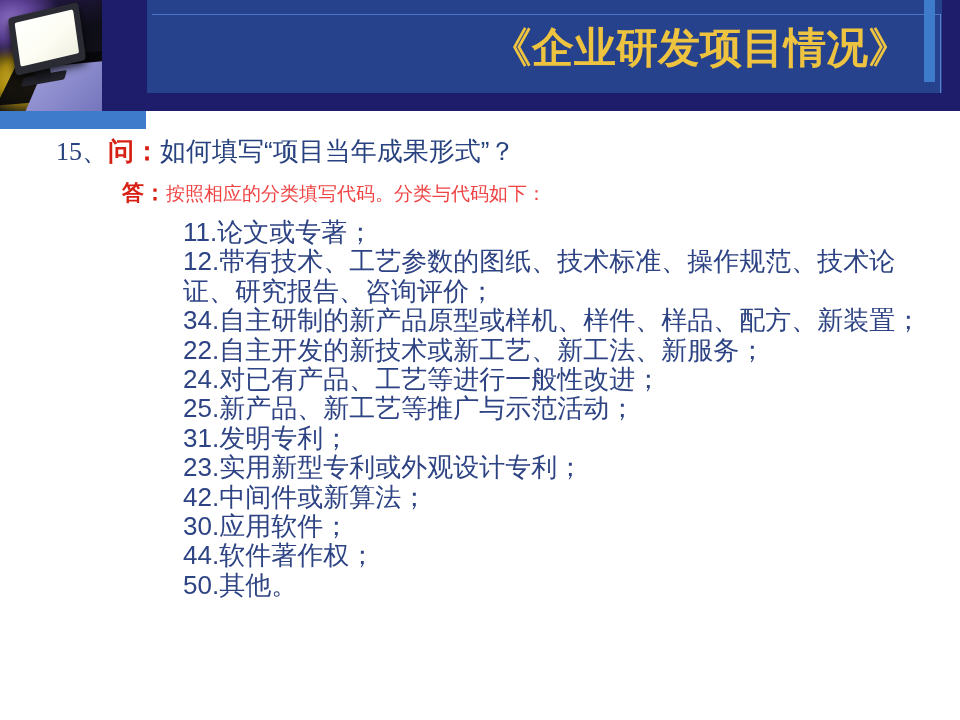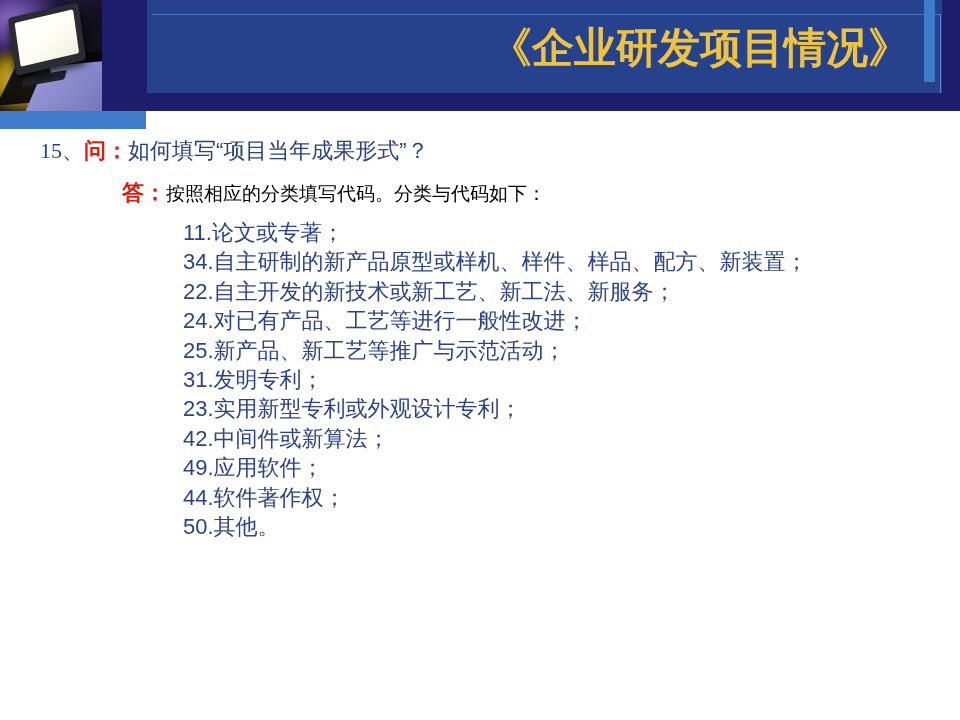--- a/index.html
+++ b/index.html
@@ -175,25 +175,25 @@
   .content {
     position: absolute;
     left: 0;
     top: 128px;
     width: 960px;
     height: 592px;
   }
 
   .q-line {
     position: absolute;
-    left: 40px;
+    left: 56px;
     top: 4px;
     white-space: nowrap;
     font-family: "Liberation Serif", "DejaVu Serif", serif;
-    font-size: 22px;
+    font-size: 26px;
     color: #27427e;
     line-height: 38px;
   }
   .q-num {
     color: #27427e;
     font-family: "Liberation Serif", "DejaVu Serif", serif;
   }
   .tag-red {
     color: #d81f13;
     font-weight: bold;
@@ -206,33 +206,33 @@
 
   .a-line {
     position: absolute;
     left: 122px;
     top: 49px;
     white-space: nowrap;
     font-size: 22px;
     line-height: 32px;
   }
   .a-text {
-    color: #000000;
+    color: #ef4444;
     font-family: "Liberation Sans", "DejaVu Sans", sans-serif;
     font-size: 19px;
   }
 
   .code-list {
     position: absolute;
     left: 183px;
     top: 90px;
     width: 740px;
     color: #2d4383;
     font-family: "Liberation Sans", "DejaVu Sans", sans-serif;
-    font-size: 22px;
+    font-size: 26px;
     line-height: 29.4px;
   }
   .code-item {
     display: block;
     white-space: normal;
   }
 </style>
 </head>
 <body>
 
@@ -264,26 +264,27 @@
     <div class="q-line">
       <span class="q-num">15、</span><span class="tag-red">问：</span><span class="q-text">如何填写“项目当年成果形式”？</span>
     </div>
 
     <div class="a-line">
       <span class="tag-red">答：</span><span class="a-text">按照相应的分类填写代码。分类与代码如下：</span>
     </div>
 
     <div class="code-list">
       <span class="code-item">11.论文或专著；</span>
+      <span class="code-item">12.带有技术、工艺参数的图纸、技术标准、操作规范、技术论证、研究报告、咨询评价；</span>
       <span class="code-item">34.自主研制的新产品原型或样机、样件、样品、配方、新装置；</span>
       <span class="code-item">22.自主开发的新技术或新工艺、新工法、新服务；</span>
       <span class="code-item">24.对已有产品、工艺等进行一般性改进；</span>
       <span class="code-item">25.新产品、新工艺等推广与示范活动；</span>
       <span class="code-item">31.发明专利；</span>
       <span class="code-item">23.实用新型专利或外观设计专利；</span>
       <span class="code-item">42.中间件或新算法；</span>
-      <span class="code-item">49.应用软件；</span>
+      <span class="code-item">30.应用软件；</span>
       <span class="code-item">44.软件著作权；</span>
       <span class="code-item">50.其他。</span>
     </div>
 
   </div>
 </div>
 
 </body></html>

